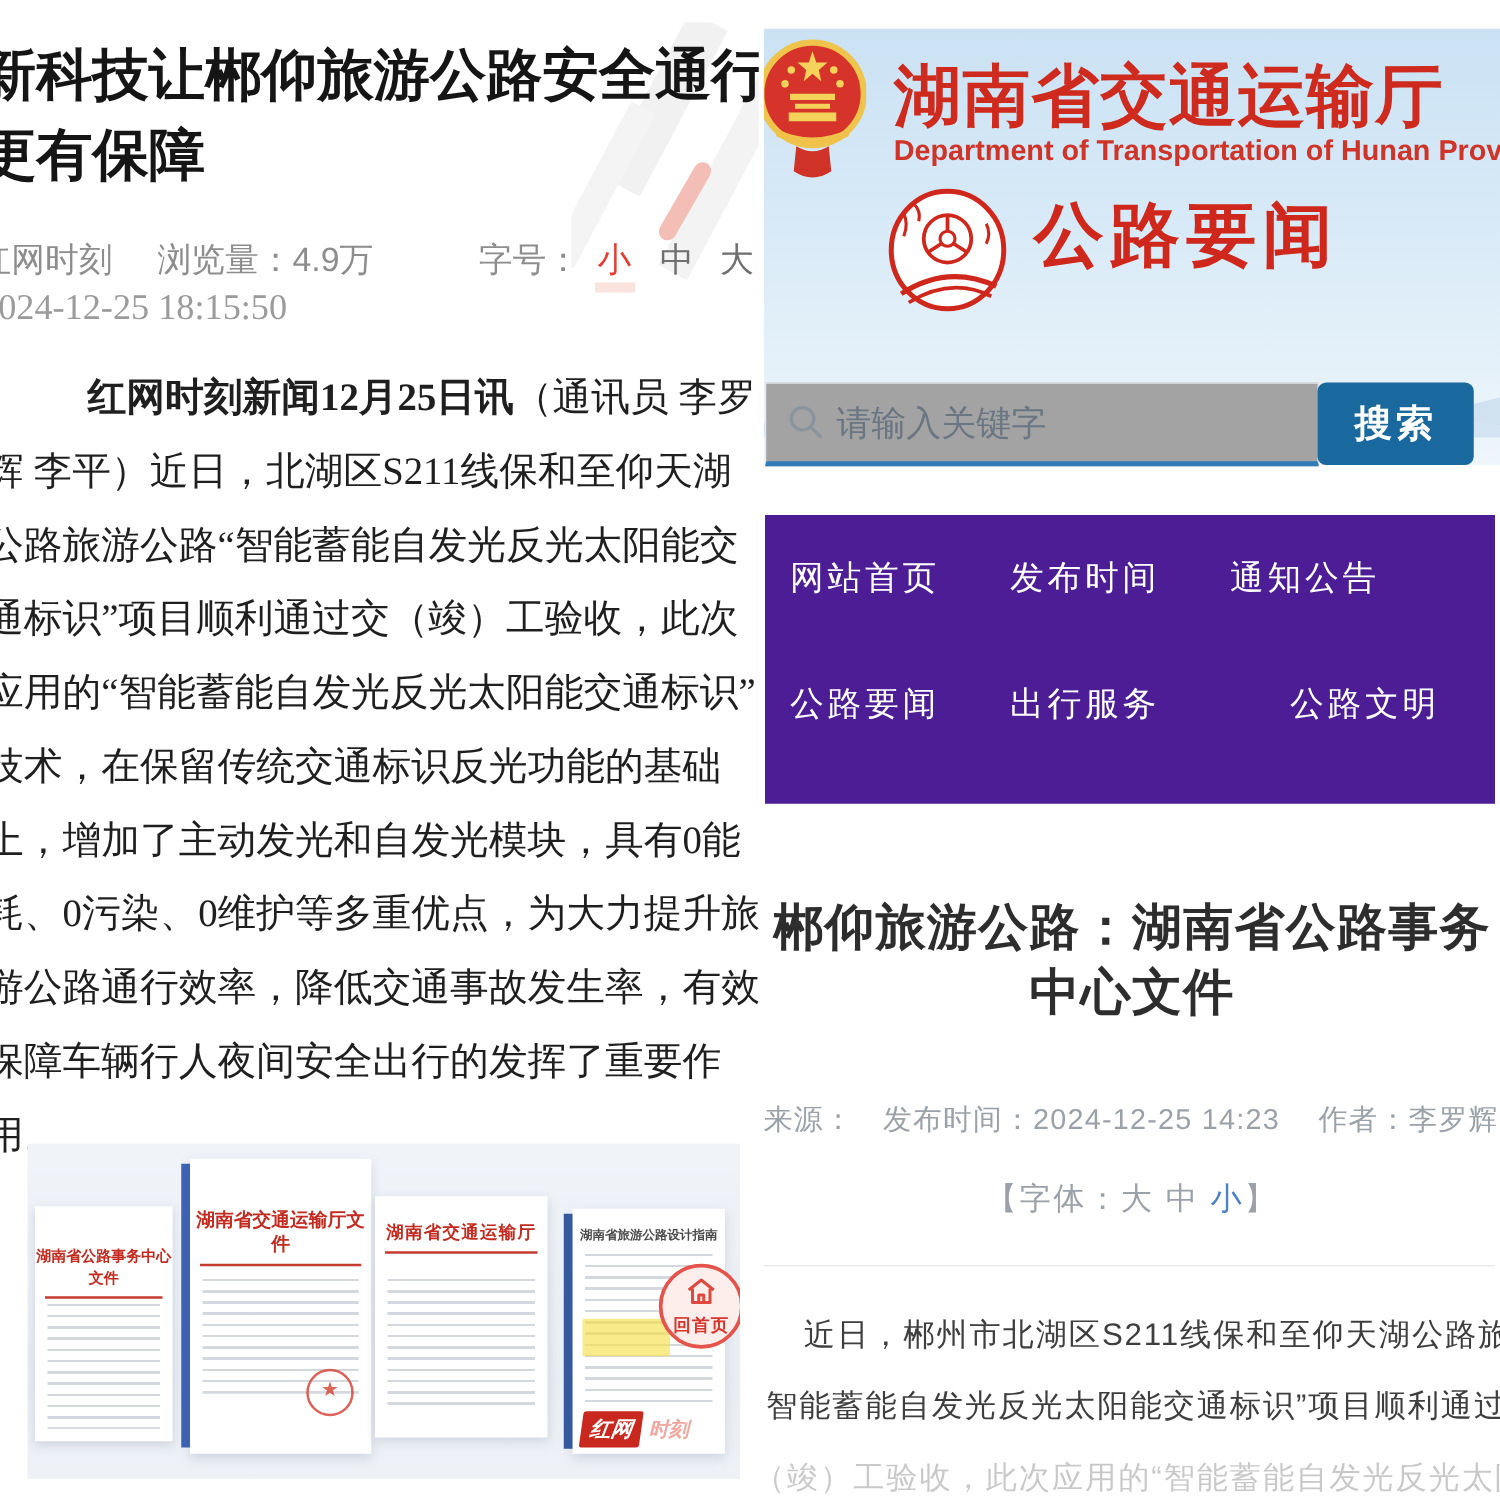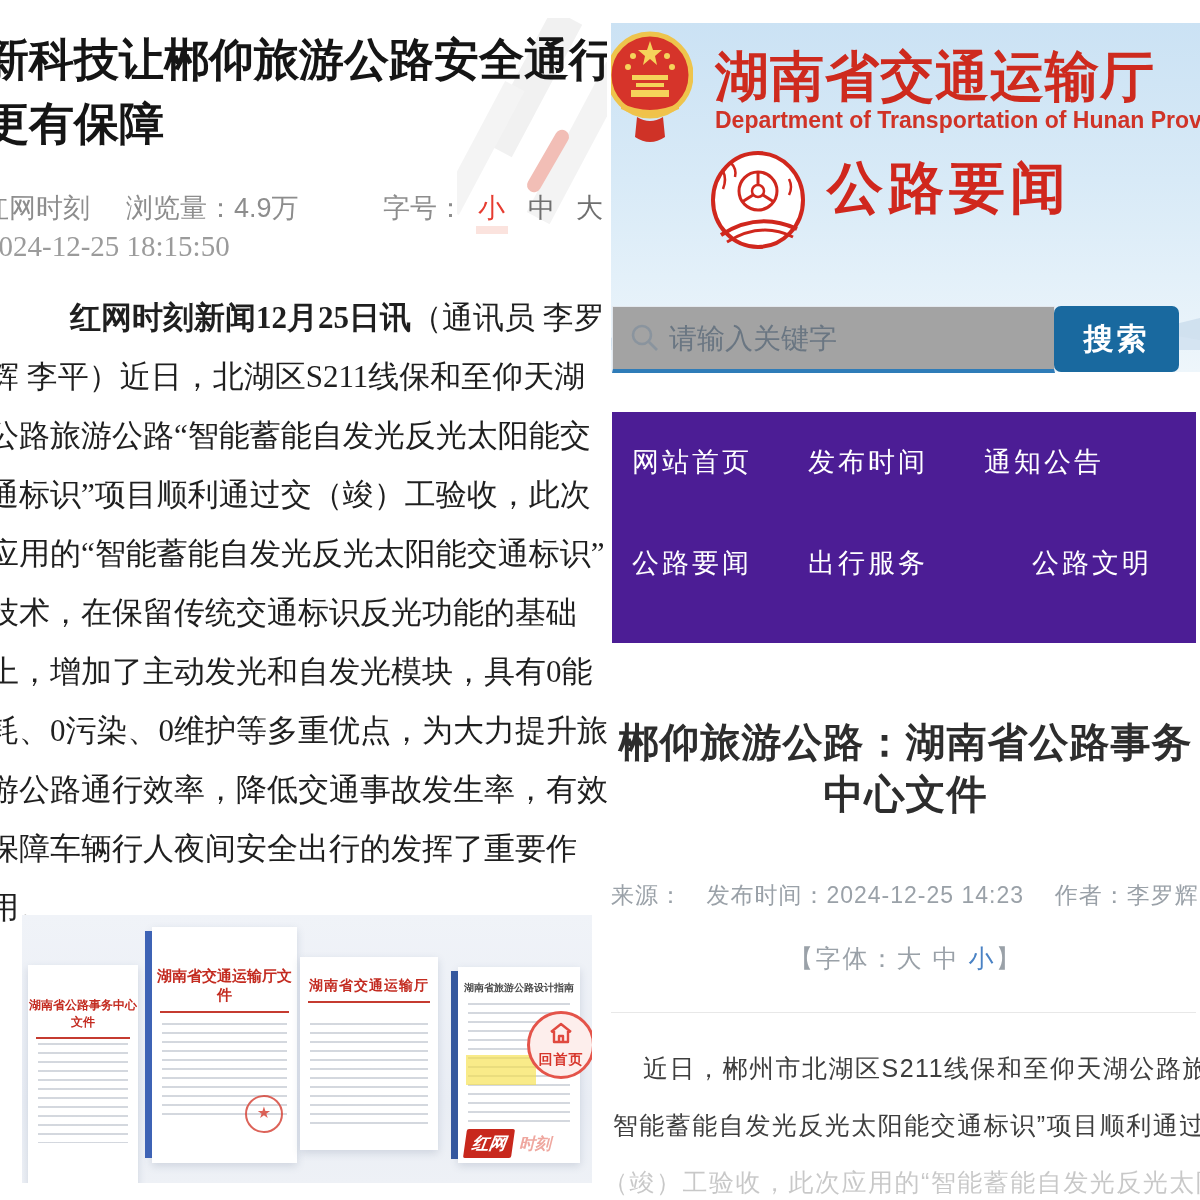--- a/index.html
+++ b/index.html
@@ -127,21 +127,21 @@
       <div class="ln">应用的“智能蓄能自发光反光太阳能交通标识”</div>
       <div class="ln">技术，在保留传统交通标识反光功能的基础</div>
       <div class="ln">上，增加了主动发光和自发光模块，具有0能</div>
       <div class="ln">耗、0污染、0维护等多重优点，为大力提升旅</div>
       <div class="ln">游公路通行效率，降低交通事故发生率，有效</div>
       <div class="ln">保障车辆行人夜间安全出行的发挥了重要作</div>
       <div class="ln">用。</div>
     </div>
 
     <div class="abs photo">
-      <div class="doc" style="left:6px;top:50px;width:110px;height:236px;">
+      <div class="doc" style="left:6px;top:50px;width:110px;height:188px;">
         <span class="rt" style="font-size:12px;margin-top:32px;">湖南省公路事务中心文件</span>
         <span class="hr"></span>
         <div class="doclines" style="top:78px;height:100px;"></div>
       </div>
       <div class="doc" style="left:130px;top:12px;width:145px;height:236px;">
         <span class="spine"></span>
         <span class="rt" style="font-size:15px;margin-top:40px;">湖南省交通运输厅文件</span>
         <span class="hr"></span>
         <div class="doclines" style="top:96px;height:92px;"></div>
         <span class="stamp" style="right:14px;bottom:30px;">★</span>

